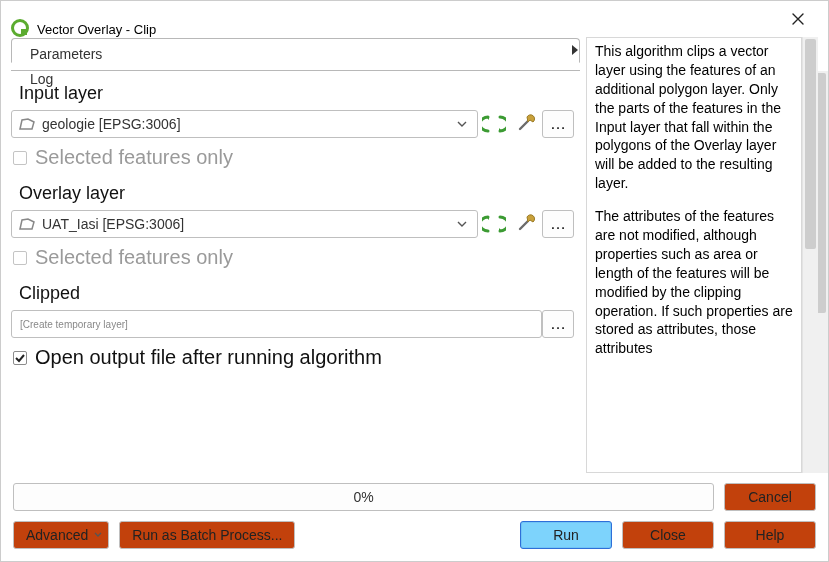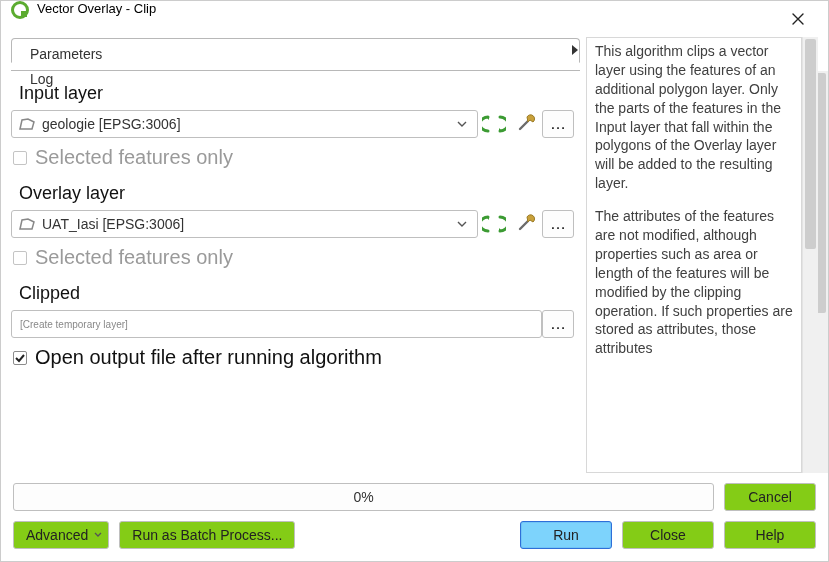--- a/index.html
+++ b/index.html
@@ -1,18 +1,18 @@
 <!DOCTYPE html>
 <html><head>
 <meta charset="utf-8">
 <style>
   * { box-sizing: border-box; font-family: "Segoe UI", Tahoma, sans-serif; }
   body { margin: 0; background: #fff; width: 829px; height: 562px; overflow: hidden; color: #000; }
   .window { width: 829px; height: 562px; display: flex; flex-direction: column; border: 1px solid #ccc; }
-  .titlebar { height: 36px; display: flex; align-items: flex-start; padding: 0 10px; }
+  .titlebar { height: 36px; display: flex; align-items: flex-end; padding: 0 10px; }
   .titlebar .app-icon { width: 18px; height: 18px; margin-right: 8px; }
   .titlebar .title { font-size: 13px; flex: 1; }
   .titlebar .close { width: 40px; height: 36px; display:flex; align-items:center; justify-content:center; }
   .content { flex: 1; display: flex; position: relative; padding: 0 10px; }
   .left-pane { flex: 1; display: flex; flex-direction: column; min-width: 0; }
   .tabs { display: flex; height: 34px; border-bottom: 1px solid #b8b8b8; position: relative; flex-direction: column; }
   .tab { padding: 7px 18px 0 18px; font-size: 14px; color: #333; border: 1px solid transparent; border-bottom: none; border-top-left-radius: 4px; border-top-right-radius: 4px; position: relative; top: 1px; height: 34px; }
   .tab.active { background: #fff; border-color: #b8b8b8; border-bottom: 1px solid #fff; }
   .collapse-arrow { position:absolute; right:0; top:6px; }
   .pane-body { flex: 1; overflow: auto; padding: 10px 6px 10px 0; position: relative; }
@@ -28,28 +28,28 @@
   .checkbox { width:14px; height:14px; border:1px solid #8c8c8c; border-radius:2px; background:#fff; display:flex; align-items:center; justify-content:center;}
   .checkbox.disabled { border-color:#c4c4c4;}
   .check-label { font-size:20px; color:#111;}
   .check-label.disabled { color:#9a9a9a;}
   .text-input { flex:1; height:28px; border:1px solid #bfbfbf; border-radius:3px; padding:0 8px; font-size:10px; color:#888; display:flex; align-items:center;}
   .vscroll { width:16px; background:#f0f0f0; border-left:1px solid #e3e3e3; position:absolute; right:0; top:34px; bottom:0;}
   .vscroll .thumb { position:absolute; left:2px; right:2px; top:2px; height:240px; background:#cdcdcd; border-radius:2px;}
   .right-pane { width:232px; margin-left:6px; display:flex;}
   .help-box { flex:1; border:1px solid #d8d8d8; padding:4px 8px 8px 8px; overflow:hidden; position:relative; background:#fff;}
   .help-title { font-size:26px; font-weight:bold; margin:0 0 10px 0;}
-  .help-text { font-size:14px; line-height:1.35; color:#404040;}
+  .help-text { font-size:14px; line-height:1.35; color:#000000;}
   .help-text p { margin:0 0 14px 0;}
   .right-scroll { width:16px; background:#f0f0f0; border-left:1px solid #e3e3e3; position:relative;}
   .right-scroll .thumb { position:absolute; left:2px; right:2px; top:2px; height:210px; background:#cdcdcd; border-radius:2px;}
   .footer { padding: 10px 12px 12px 12px; }
   .progress-row { display:flex; gap:10px; margin-bottom:10px;}
   .progress { flex:1; height:28px; border:1px solid #bfbfbf; border-radius:3px; display:flex; align-items:center; justify-content:center; font-size:14px; color:#333; background:#fdfdfd;}
-  .btn { height:28px; min-width:92px; border:1px solid #bfbfbf; border-radius:3px; background:#84cc16; font-size:14px; color:#222; display:inline-flex; align-items:center; justify-content:center; padding:0 12px;}
+  .btn { height:28px; min-width:92px; border:1px solid #bfbfbf; border-radius:3px; background:#c2410c; font-size:14px; color:#222; display:inline-flex; align-items:center; justify-content:center; padding:0 12px;}
   .btn.primary { border-color:#2e6fd8; box-shadow: inset 0 0 0 1px rgba(46,111,216,0.15); background:#7dd3fc;}
   .btn.drop { padding-right:6px; gap:6px;}
   .footer-btns { display:flex; gap:10px;}
   .footer-btns .spacer { flex:1;}
   svg { display:block; }
 </style>
 </head>
 <body>
 
 <div class="window">

